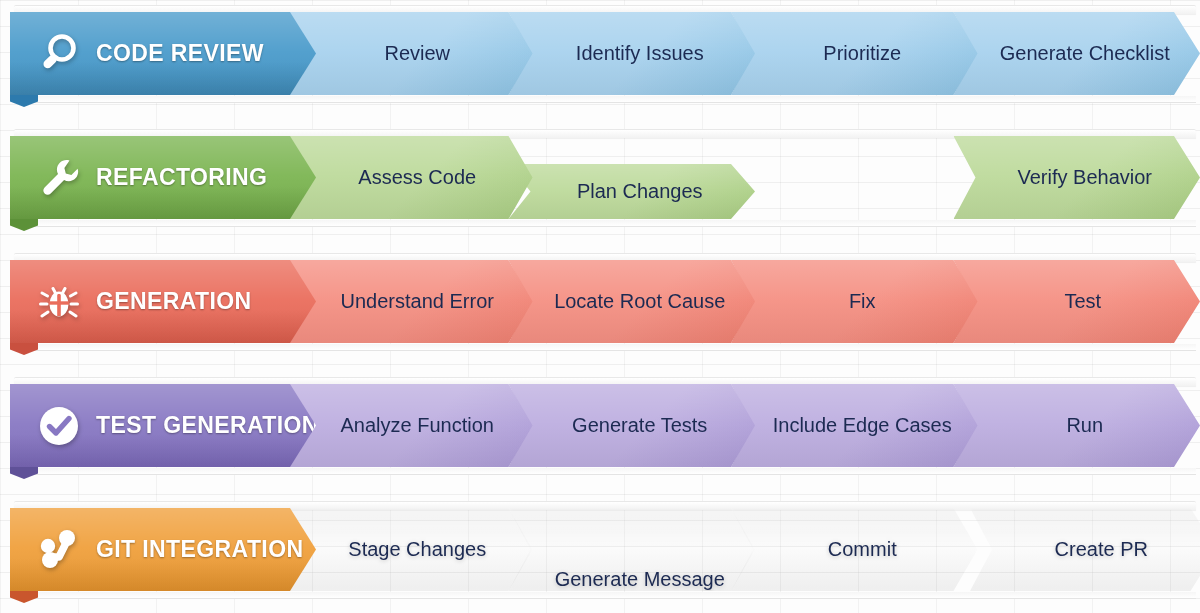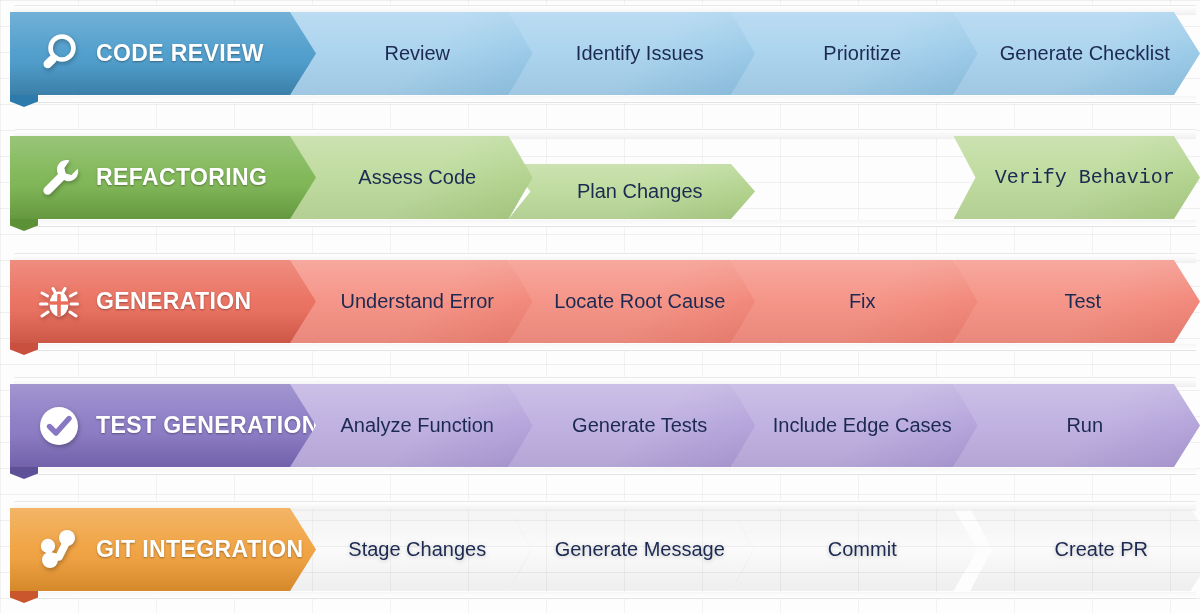--- a/index.html
+++ b/index.html
@@ -159,21 +159,21 @@
           </span>
           <span class="headlabel" style="position: relative; z-index: 2;">CODE REVIEW</span>
         </div>
       </div>
     </div>
     <div class="row" style="top: 136px;">
       <div class="pagetop"></div>
       <div class="pagebot"></div>
       <div class="tail" style="background: rgb(92, 145, 56);"></div>
       <div class="strip">
-        <div class="seg step last" style="left: 943.5px; width: 246.5px; z-index: 2; background: linear-gradient(135deg, rgb(189, 218, 155) 0%, rgb(189, 218, 155) 55%, rgb(169, 205, 130) 100%); font-family: Liberation Mono, monospace;">
+        <div class="seg step last" style="left: 943.5px; width: 246.5px; z-index: 2; background: linear-gradient(135deg, rgb(189, 218, 155) 0%, rgb(189, 218, 155) 55%, rgb(169, 205, 130) 100%);">
           <div class="sheen"></div>
           <span class="steplabel" style="position: relative; z-index: 2; margin-left: 16px;">Verify Behavior</span>
         </div>
         <div class="seg step" style="left: 498.5px; width: 246.5px; z-index: 4; background: linear-gradient(135deg, rgb(189, 218, 155) 0%, rgb(189, 218, 155) 55%, rgb(169, 205, 130) 100%); margin-top: 28px;">
           <div class="sheen"></div>
           <span class="steplabel" style="position: relative; z-index: 2; margin-left: 16px;">Plan Changes</span>
         </div>
         <div class="seg step" style="left: 276px; width: 246.5px; z-index: 5; background: linear-gradient(135deg, rgb(189, 218, 155) 0%, rgb(189, 218, 155) 55%, rgb(169, 205, 130) 100%);">
           <div class="sheen"></div>
           <span class="steplabel" style="position: relative; z-index: 2; margin-left: 16px;">Assess Code</span>
@@ -270,21 +270,21 @@
       <div class="tail" style="background: rgb(201, 86, 45);"></div>
       <div class="strip">
         <div class="seg step last" style="left: 960px; width: 246.5px; z-index: 2;">
           <div class="sheen"></div>
           <span class="steplabel" style="position: relative; z-index: 2; margin-left: 16px;">Create PR</span>
         </div>
         <div class="seg step" style="left: 721px; width: 246.5px; z-index: 3;">
           <div class="sheen"></div>
           <span class="steplabel" style="position: relative; z-index: 2; margin-left: 16px;">Commit</span>
         </div>
-        <div class="seg step" style="left: 498.5px; width: 246.5px; z-index: 4;">
+        <div class="seg step" style="left: 498.5px; width: 246.5px; z-index: 4; align-items: flex-end;">
           <div class="sheen"></div>
           <span class="steplabel" style="position: relative; z-index: 2; margin-left: 16px;">Generate Message</span>
         </div>
         <div class="seg step" style="left: 276px; width: 246.5px; z-index: 5;">
           <div class="sheen"></div>
           <span class="steplabel" style="position: relative; z-index: 2; margin-left: 16px;">Stage Changes</span>
         </div>
         <div class="seg head" style="width: 306px; background: linear-gradient(rgb(240, 160, 60) 0%, rgb(240, 160, 60) 60%, rgb(224, 144, 44) 100%);">
           <div class="sheen"></div>
           <span class="headicon" style="position: relative; z-index: 2;">

